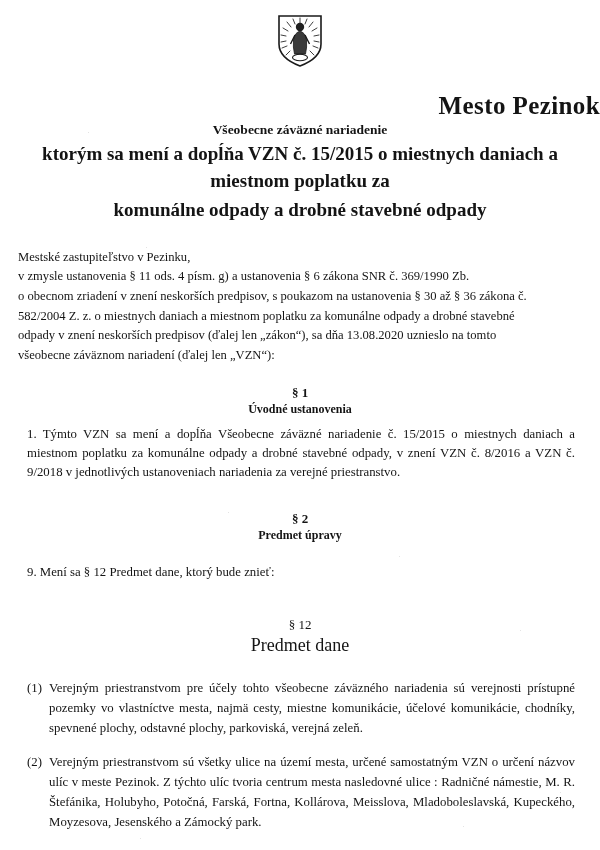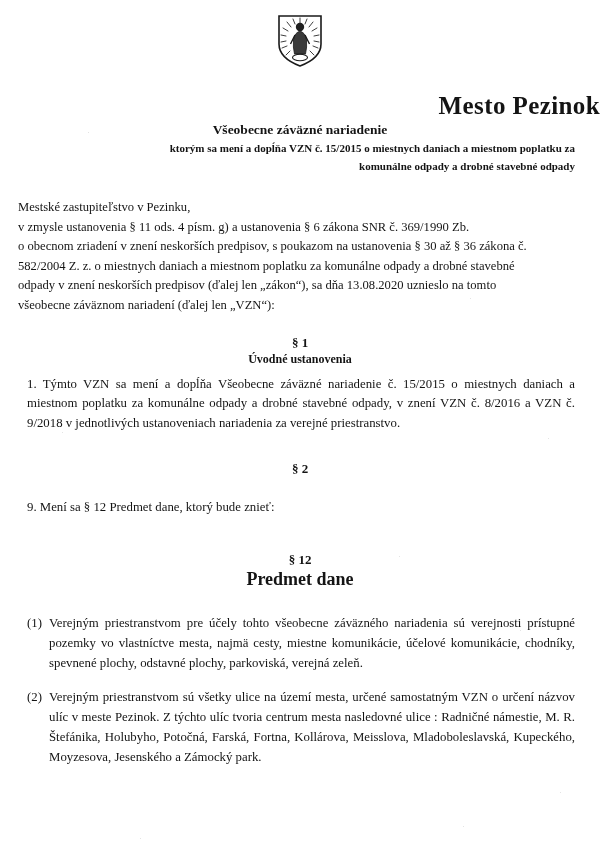--- a/index.html
+++ b/index.html
@@ -47,25 +47,24 @@
 
   
   .ordinance-head {
     text-align: center;
     font-weight: bold;
     padding: 0 20px;
   }
   .ord-line-1 { font-size: 13.5px; line-height: 1.45; }
   .ord-line-2 { font-size: 15px; line-height: 1.45; margin-top: 1px; }
   .ord-line-3 {
-    font-size: 11px;
+    font-size: 19px;
     line-height: 1.42;
     margin-top: 2px;
     padding: 0 5px;
-    text-align: right;
   }
   .ord-line-4 { font-size: 12.5px; line-height: 1.45; margin-top: 1px; }
 
   
   .preamble {
     text-align: left;
     font-size: 12.6px;
     line-height: 1.55;
     margin-top: 24px;
     padding: 0 18px;
@@ -74,21 +73,21 @@
 
   
   .sec-head {
     text-align: center;
     font-weight: bold;
     line-height: 1.3;
   }
   .sec-head .num { font-size: 13px; display: block; }
   .sec-head .name { font-size: 12px; display: block; }
 
-  .sec-head.plain { font-weight: bold; }
+  .sec-head.plain { font-weight: normal; }
   .sec-head.plain .num { font-size: 13px; }
   .sec-head.plain .name { font-size: 18px; }
 
   .s1-head { margin-top: 20px; }
   .s2-head { margin-top: 28px; }
   .s12-head { margin-top: 34px; }
 
   
   .body-text {
     font-size: 12.8px;
@@ -182,20 +181,21 @@
   </div>
 
   <div class="sec-head s1-head">
     <span class="num">§ 1</span>
     <span class="name">Úvodné ustanovenia</span>
   </div>
   <div class="body-text s1-body">1. Týmto VZN sa mení a dopĺňa Všeobecne záväzné nariadenie č. 15/2015 o miestnych daniach a miestnom poplatku za komunálne odpady a drobné stavebné odpady, v znení VZN č. 8/2016 a VZN č. 9/2018 v jednotlivých ustanoveniach nariadenia za verejné priestranstvo.</div>
 
   <div class="sec-head s2-head">
     <span class="num">§ 2</span>
+    <span class="name">Predmet úpravy</span>
   </div>
   <div class="body-text s2-body">9. Mení sa § 12 Predmet dane, ktorý bude znieť:</div>
 
   <div class="sec-head plain s12-head">
     <span class="num">§ 12</span>
     <span class="name">Predmet dane</span>
   </div>
 
   <div class="clauses-wrap">
     <div class="clause">

